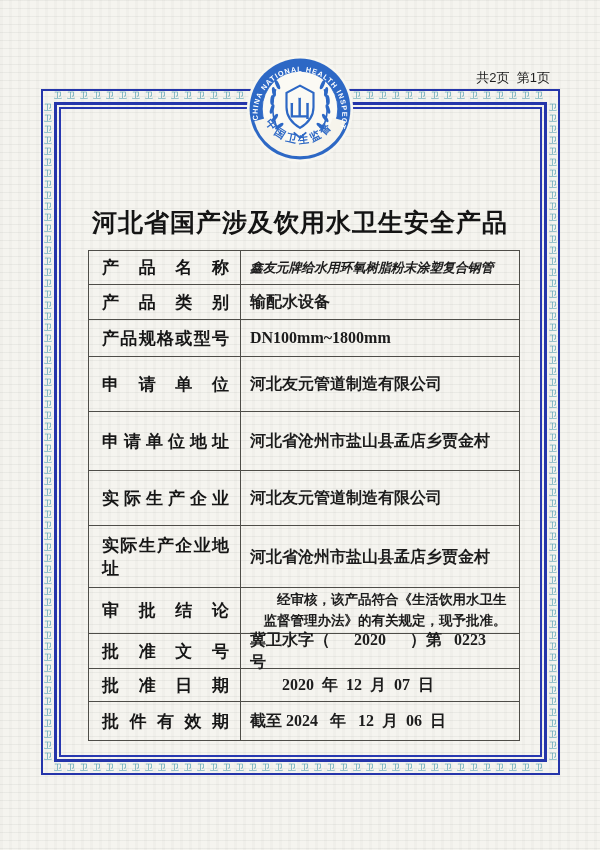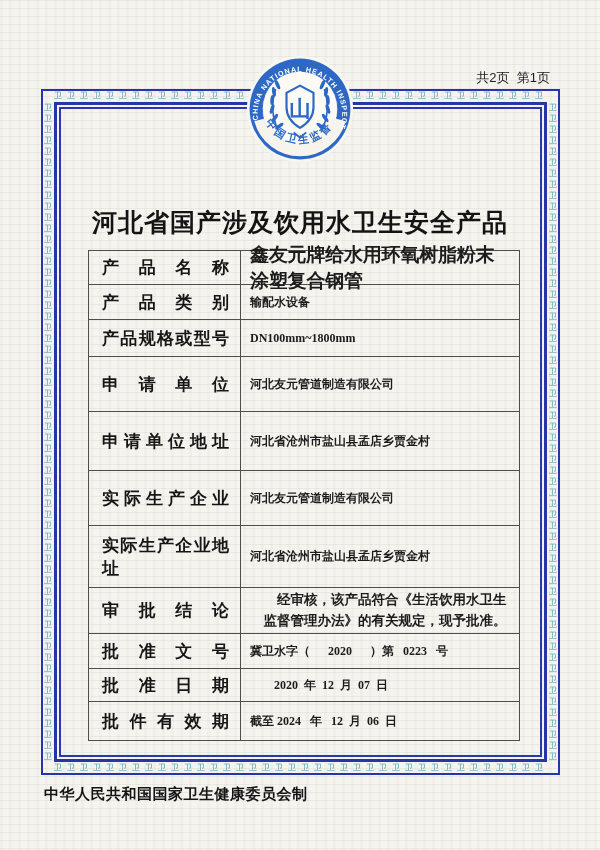--- a/index.html
+++ b/index.html
@@ -67,24 +67,24 @@
     border-right:1px solid #4e4d48;
     display:flex;align-items:center;
     padding:0 11px 0 13px;
     font-family:"Liberation Sans","DejaVu Sans",sans-serif;
     font-weight:bold;font-size:17px;color:#161616;
   }
   .lbl span{display:block;flex:1;text-align:justify;text-align-last:justify;}
   .val{
     display:flex;align-items:center;
     padding:0 6px 0 9px;
-    font-size:12px;font-weight:bold;color:#1c1c1c;
+    font-size:16px;font-weight:bold;color:#1c1c1c;
     white-space:pre-wrap;line-height:1.35;
   }
-  .val.small{font-size:19px;letter-spacing:-0.2px;}
+  .val.small{font-size:13px;letter-spacing:-0.2px;font-style:italic;}
   .val.conclusion{font-size:13.5px;line-height:1.55;text-indent:2em;text-align:right;}
   
   .footer{
     position:absolute;left:44px;top:785px;
     font-family:"Liberation Sans","DejaVu Sans",sans-serif;
     font-size:15px;font-weight:bold;color:#151515;letter-spacing:0.5px;z-index:2;
   }
 </style>
 </head>
 <body>
@@ -202,15 +202,14 @@
     <div class="cell val">        2020  年  12  月  07  日</div>
 
     <div class="row-last" style="display:contents">
       <div class="cell lbl">
           <span>批件有效期</span>
         </div>
       <div class="cell val">截至 2024   年   12  月  06  日</div>
     </div>
   </div>
 
-  <div class="footer">中华人民共和国国家卫生健康委员会制</div>
 
 </div>
 
 </body></html>

